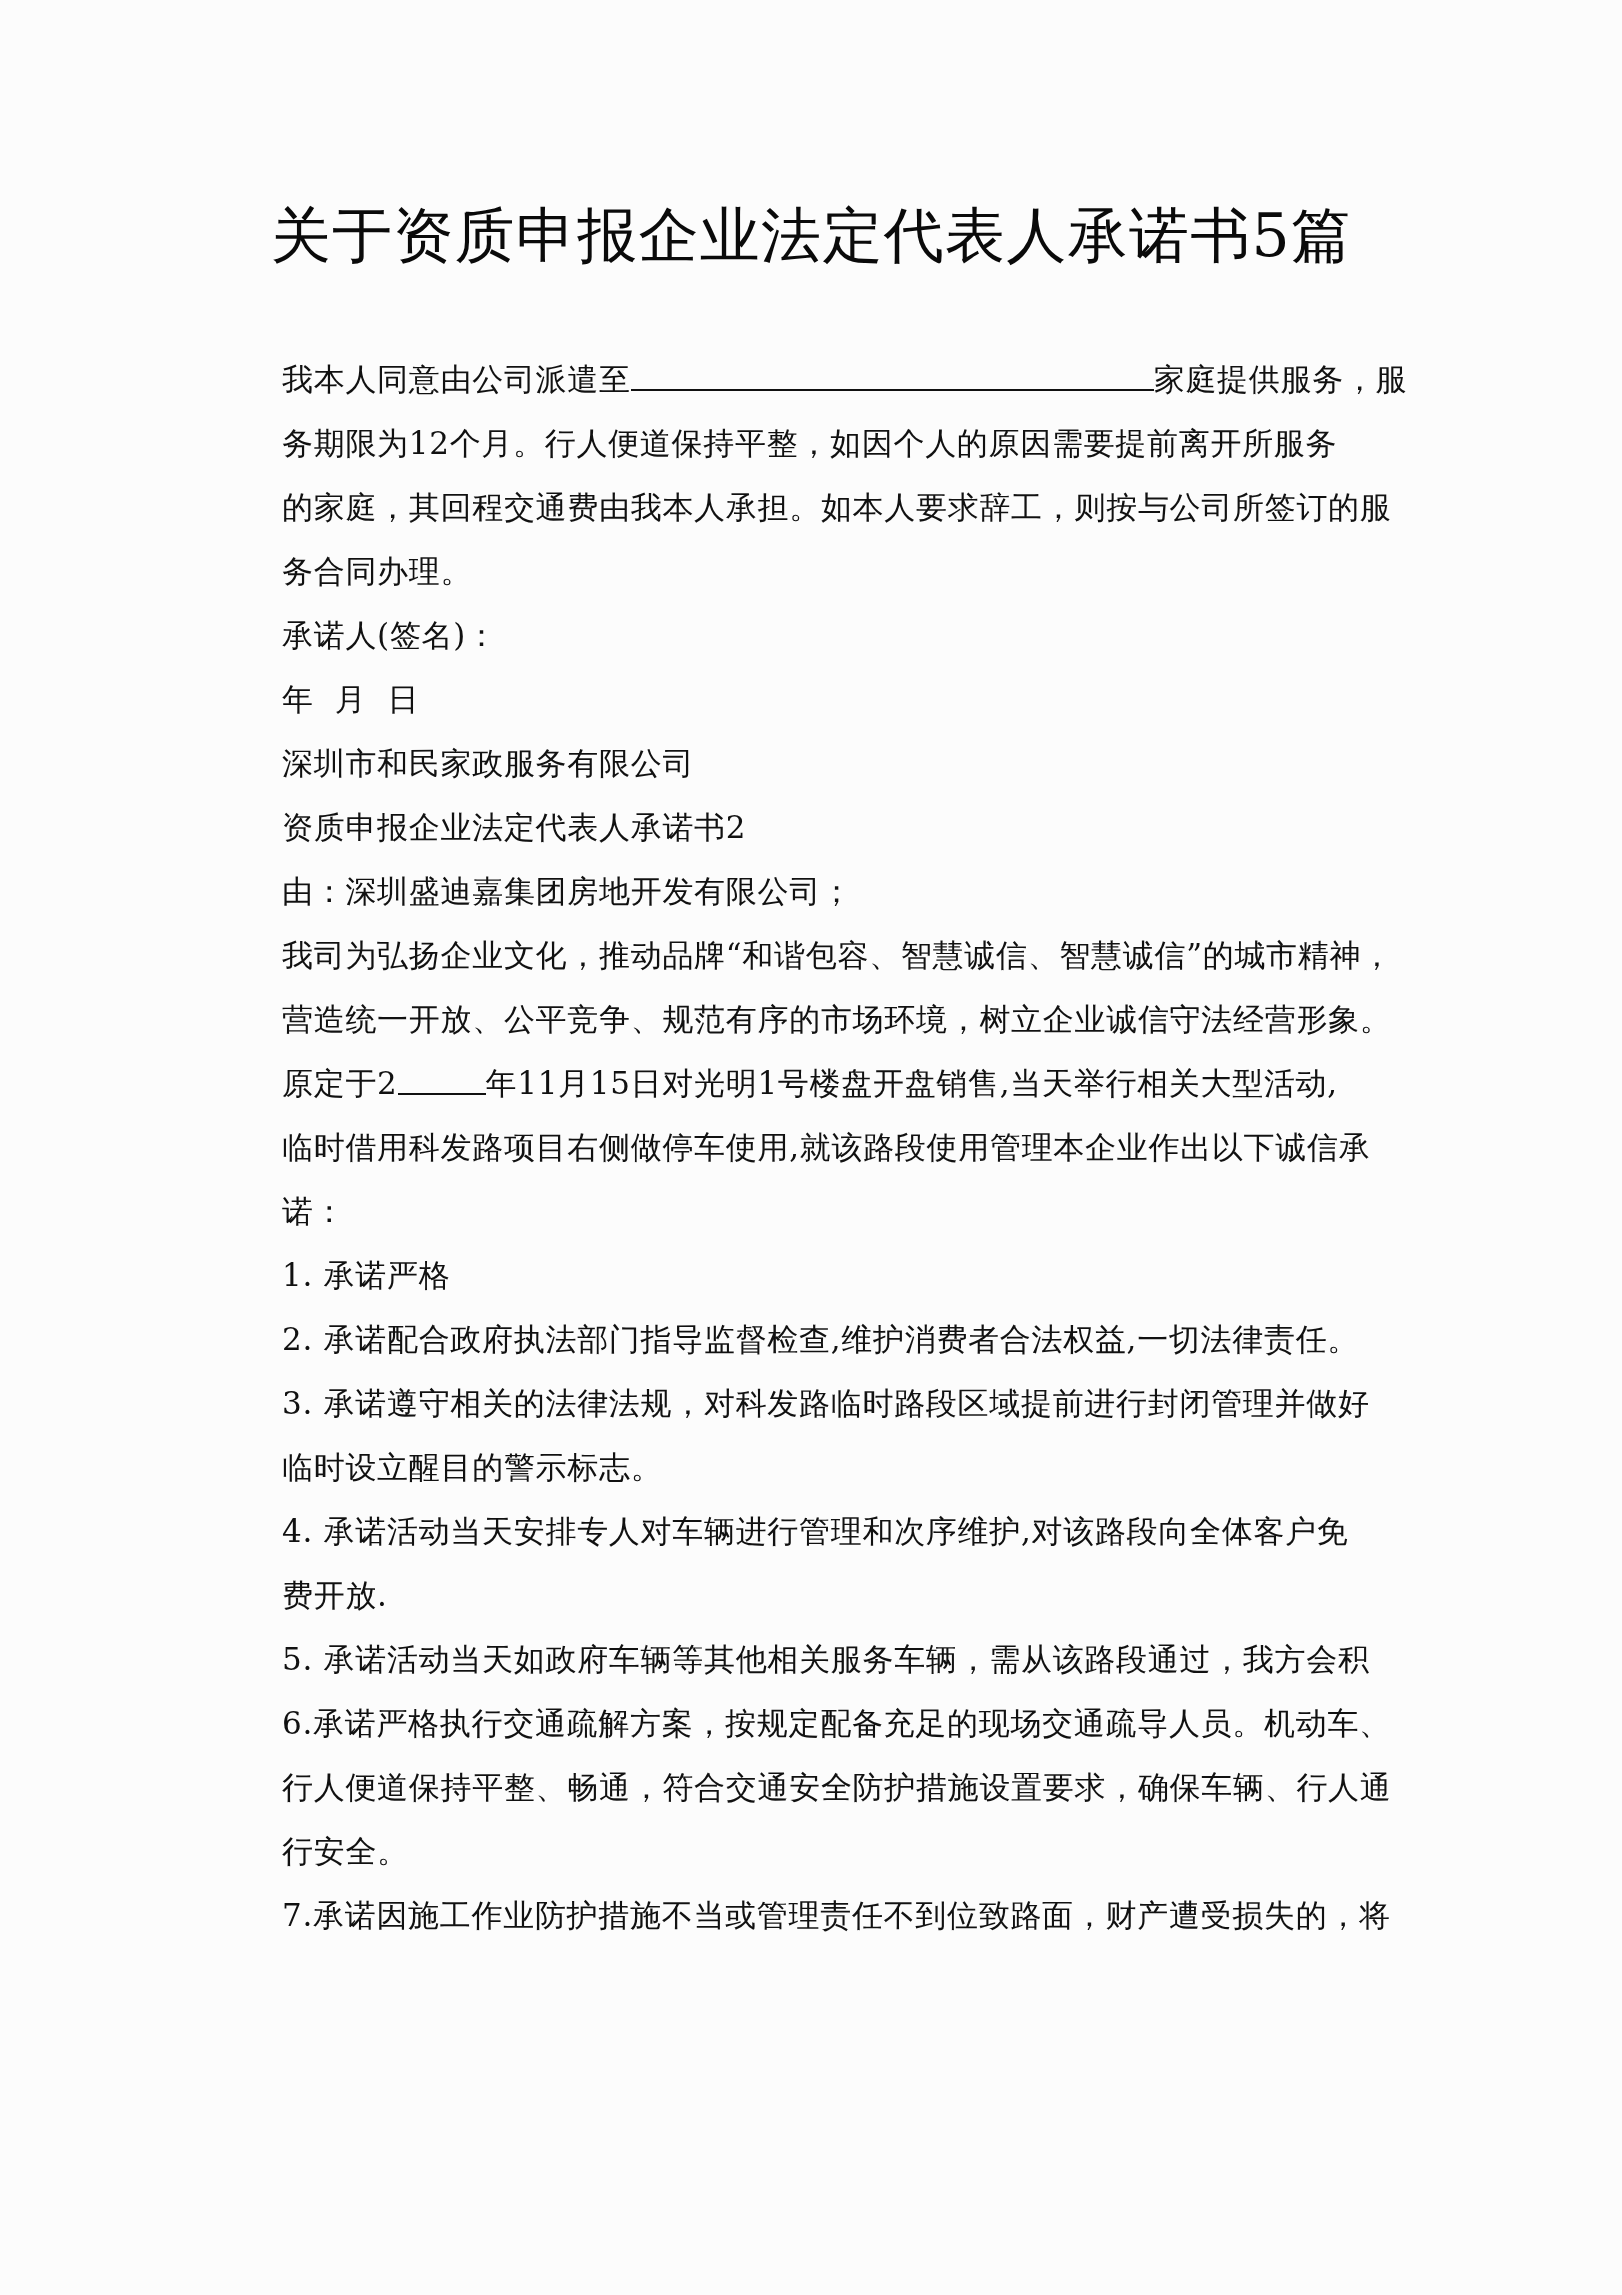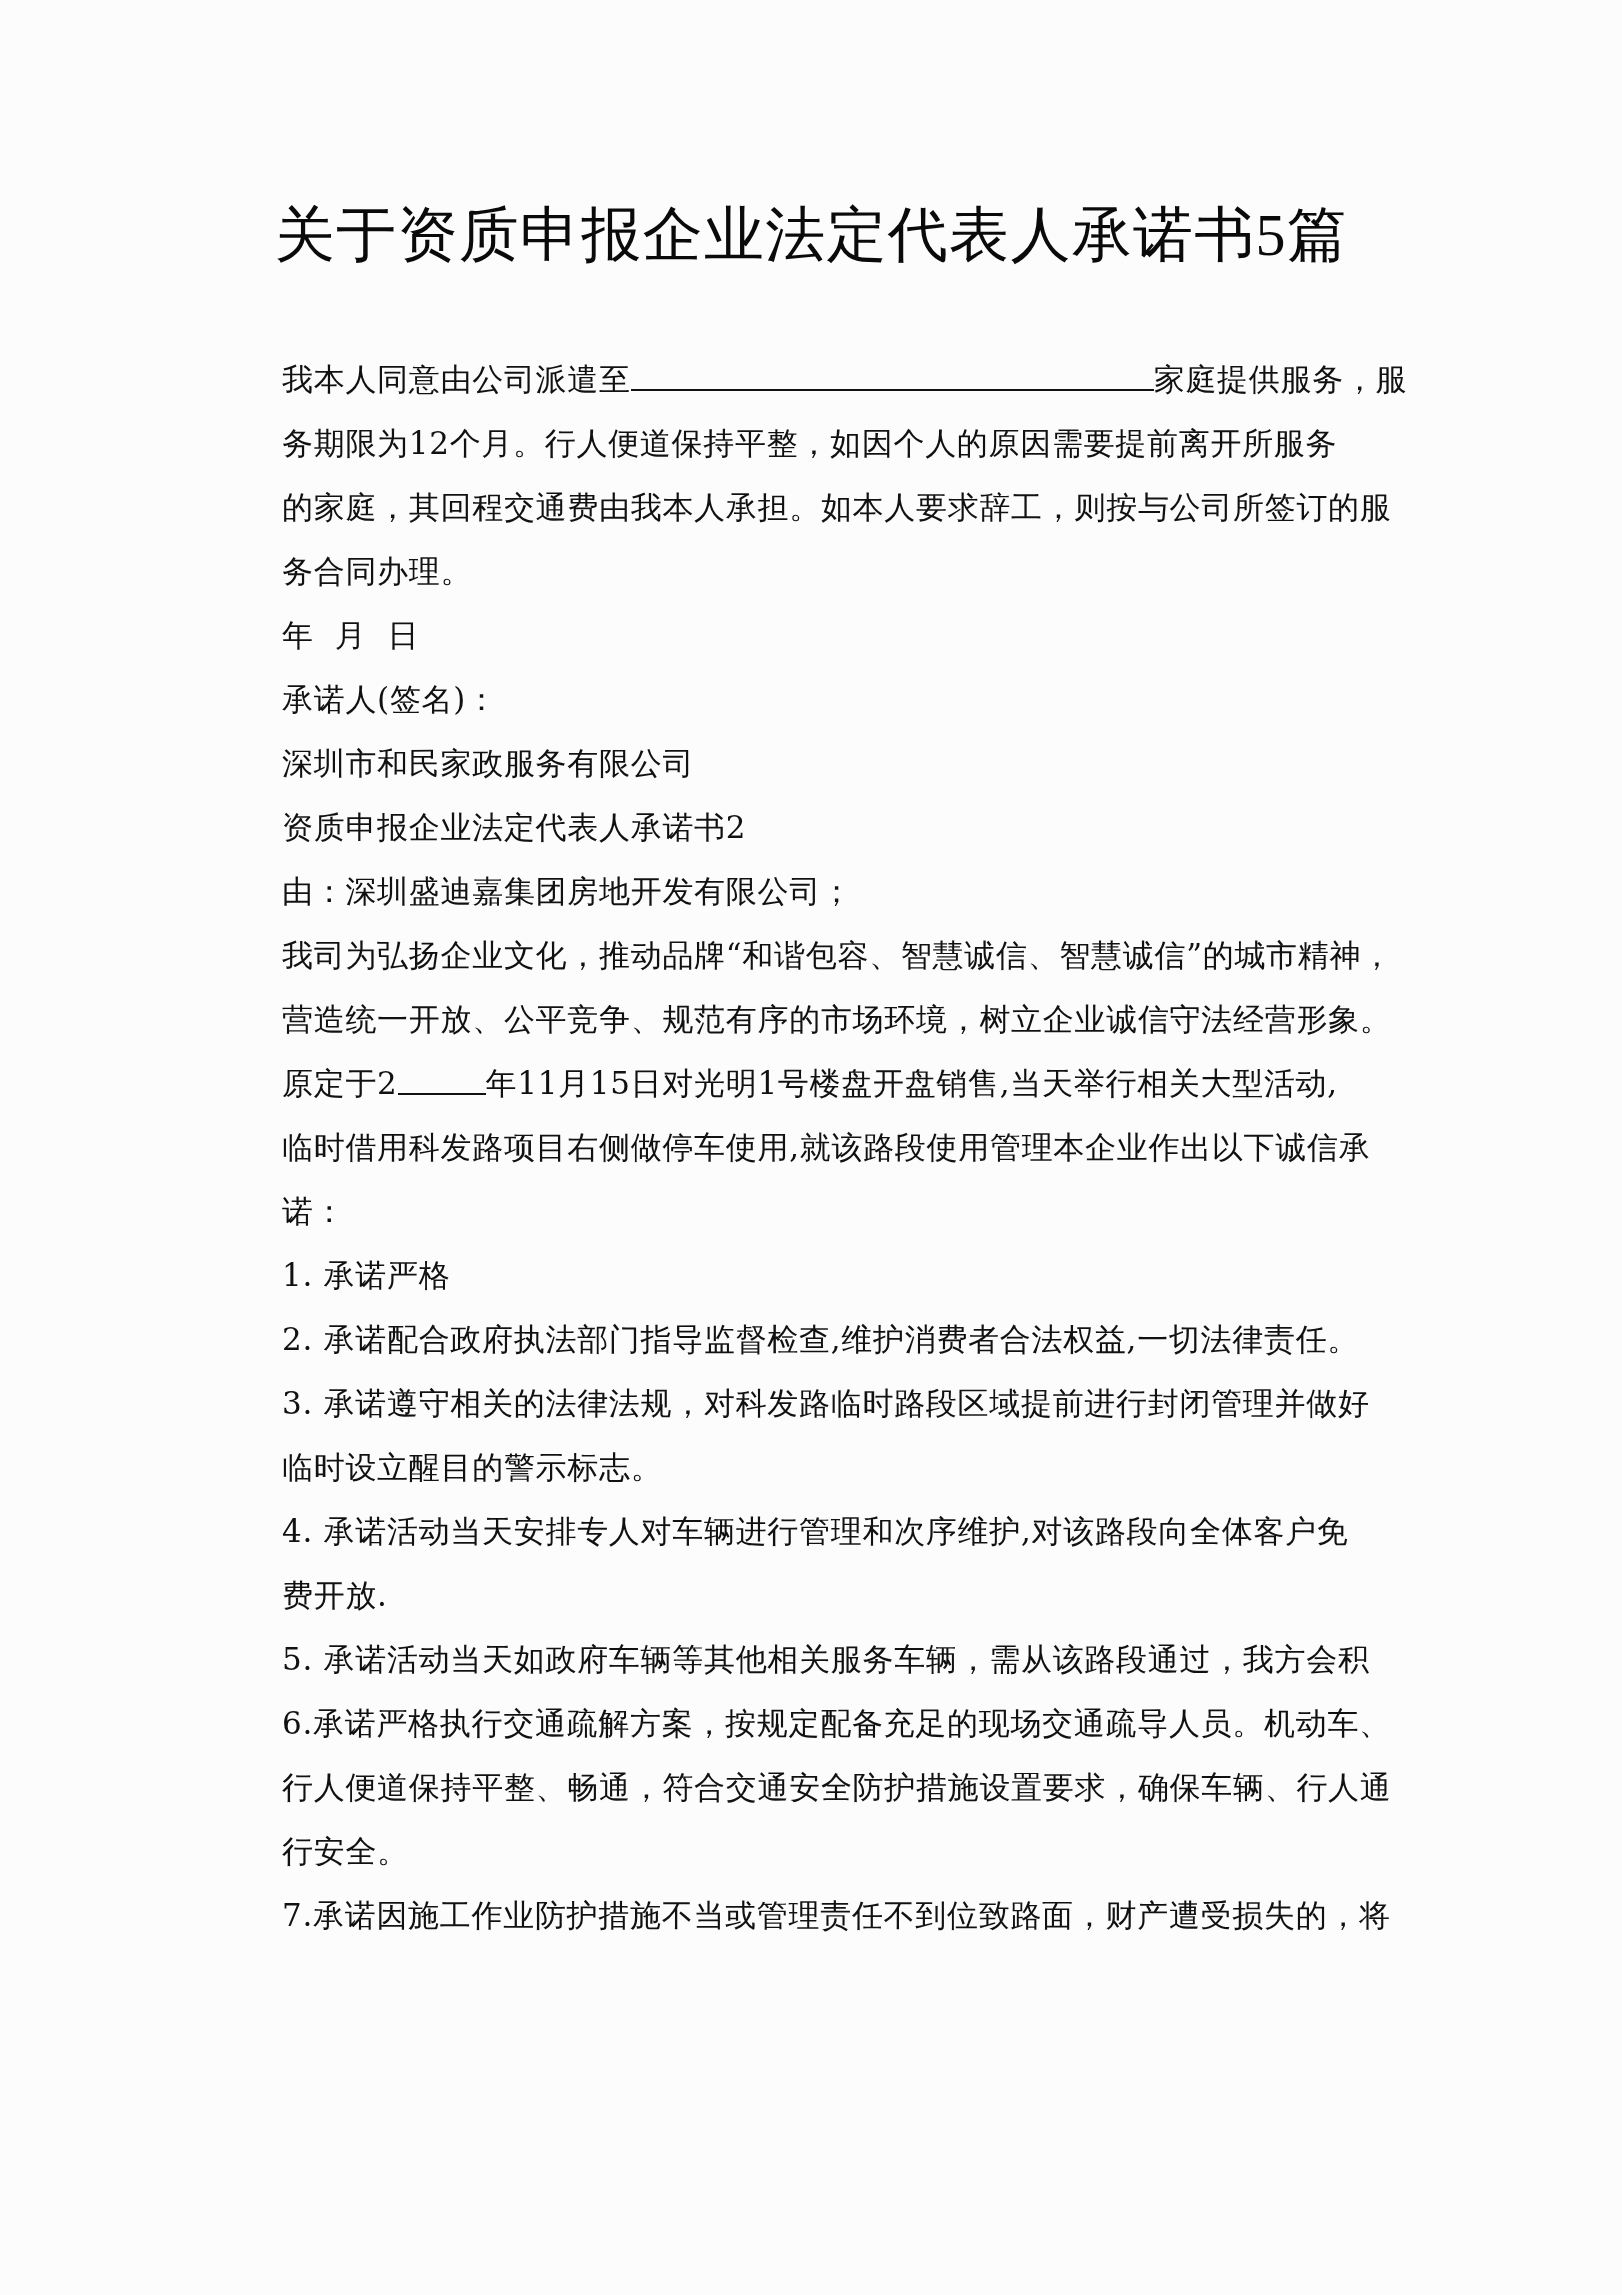--- a/index.html
+++ b/index.html
@@ -28,21 +28,20 @@
       left: 0;
       top: 196px;
       width: 1623px;
       text-align: center;
       font-size: 60px;
       line-height: 79px;
       letter-spacing: 1.3px;
       color: #0a0a0a;
       margin: 0;
       font-weight: normal;
-      font-family: Liberation Serif, serif;
     }
     .body {
       position: absolute;
       left: 245px;
       top: 347px;
       width: 1139px;
     }
     .line {
       font-size: 31px;
       height: 64px;
@@ -69,22 +68,22 @@
 
   <div class="body">
 
     <div class="line">
       <span>我本人同意由公司派遣至</span><span class="blank long"></span><span>家庭提供服务，服</span>
     </div>
     <div class="line">务期限为12个月。行人便道保持平整，如因个人的原因需要提前离开所服务</div>
     <div class="line">的家庭，其回程交通费由我本人承担。如本人要求辞工，则按与公司所签订的服</div>
     <div class="line">务合同办理。</div>
 
+    <div class="line">承诺人(签名)：</div>
     <div class="line" style="white-space:pre;">年  月  日</div>
-    <div class="line">承诺人(签名)：</div>
     <div class="line">深圳市和民家政服务有限公司</div>
     <div class="line">资质申报企业法定代表人承诺书2</div>
     <div class="line">由：深圳盛迪嘉集团房地开发有限公司；</div>
 
     <div class="line">我司为弘扬企业文化，推动品牌“和谐包容、智慧诚信、智慧诚信”的城市精神，</div>
     <div class="line">营造统一开放、公平竞争、规范有序的市场环境，树立企业诚信守法经营形象。</div>
     <div class="line">
       <span>原定于2</span><span class="blank short"></span><span>年11月15日对光明1号楼盘开盘销售,当天举行相关大型活动,</span>
     </div>
     <div class="line">临时借用科发路项目右侧做停车使用,就该路段使用管理本企业作出以下诚信承</div>

